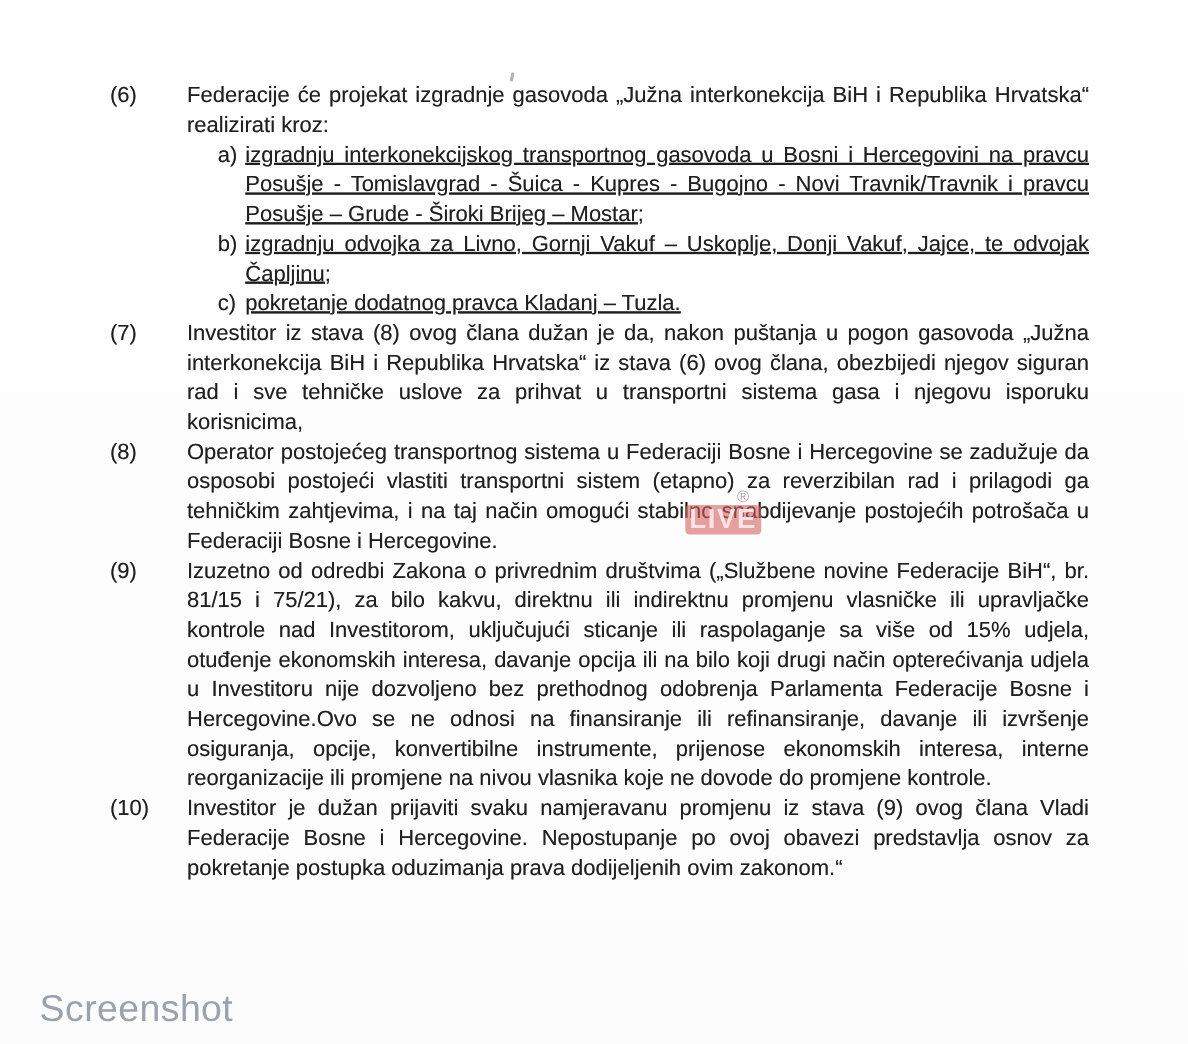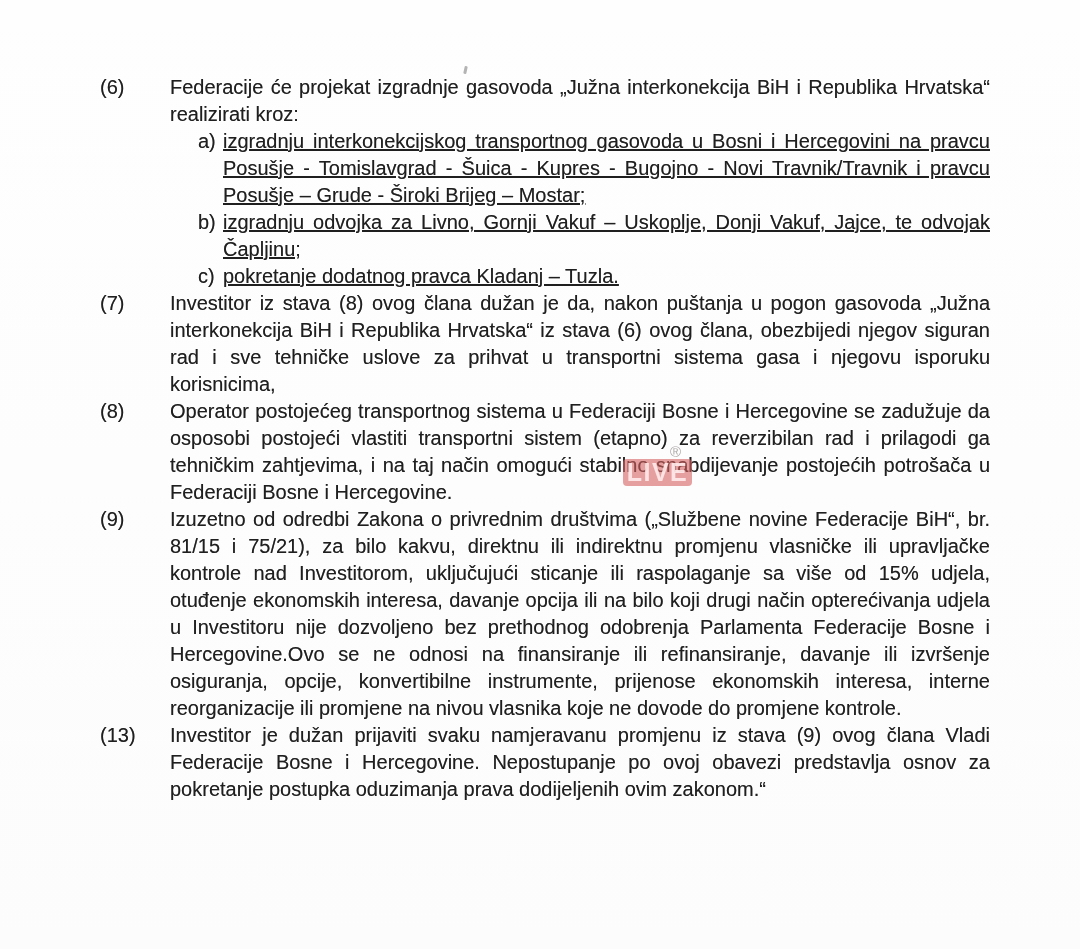--- a/index.html
+++ b/index.html
@@ -153,26 +153,27 @@
     </div>
 
     <div class="para">
       <div class="pnum">(9)</div>
       <div class="pbody">
         <div class="ptext">Izuzetno od odredbi Zakona o privrednim društvima („Službene novine Federacije BiH“, br. 81/15 i 75/21), za bilo kakvu, direktnu ili indirektnu promjenu vlasničke ili upravljačke kontrole nad Investitorom, uključujući sticanje ili raspolaganje sa više od 15% udjela, otuđenje ekonomskih interesa, davanje opcija ili na bilo koji drugi način opterećivanja udjela u Investitoru nije dozvoljeno bez prethodnog odobrenja Parlamenta Federacije Bosne i Hercegovine.Ovo se ne odnosi na finansiranje ili refinansiranje, davanje ili izvršenje osiguranja, opcije, konvertibilne instrumente, prijenose ekonomskih interesa, interne reorganizacije ili promjene na nivou vlasnika koje ne dovode do promjene kontrole.</div>
       </div>
     </div>
 
     <div class="para">
-      <div class="pnum">(13)</div>
+      <div class="pnum">(10)</div>
       <div class="pbody">
         <div class="ptext">Investitor je dužan prijaviti svaku namjeravanu promjenu iz stava (9) ovog člana Vladi Federacije Bosne i Hercegovine. Nepostupanje po ovoj obavezi predstavlja osnov za pokretanje postupka oduzimanja prava dodijeljenih ovim zakonom.“</div>
       </div>
     </div>
 
 
   </div>
 
   <div class="live-registered">®</div>
   <div class="live-badge">LIVE</div>
 
+  <div class="screenshot-caption">Screenshot</div>
 
 </div>
 
 </body></html>

